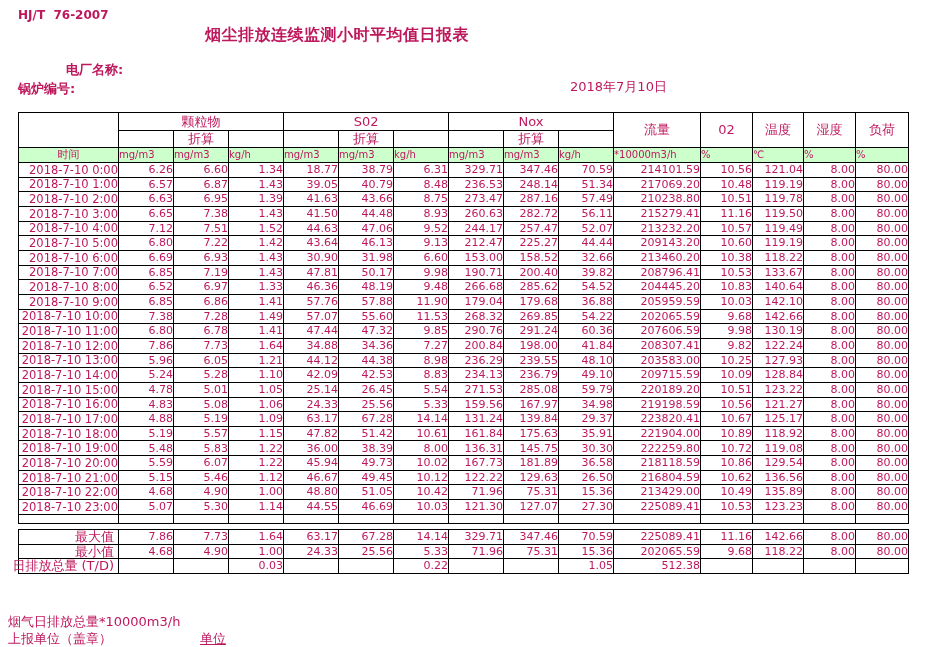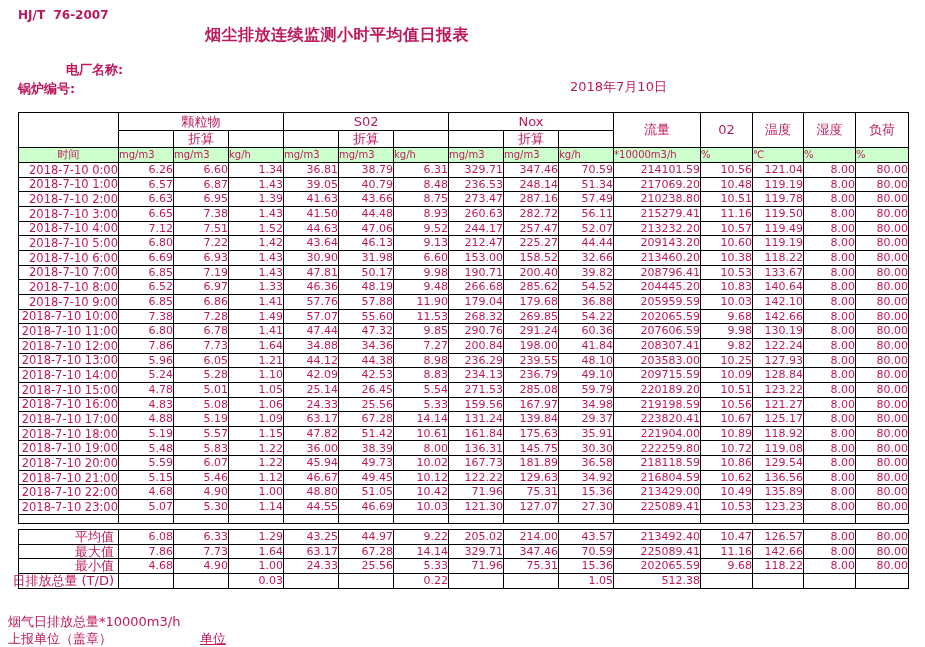--- a/index.html
+++ b/index.html
@@ -104,21 +104,21 @@
         <td class="unit">%</td>
         <td class="unit">%</td>
       </tr>
     </thead>
     <tbody id="data-body">
         <tr class="data-row">
           <td class="time-cell">2018-7-10 0:00</td>
           <td class="value-cell">6.26</td>
           <td class="value-cell">6.60</td>
           <td class="value-cell">1.34</td>
-          <td class="value-cell">36.81</td>
+          <td class="value-cell">18.77</td>
           <td class="value-cell">38.79</td>
           <td class="value-cell">6.31</td>
           <td class="value-cell">329.71</td>
           <td class="value-cell">347.46</td>
           <td class="value-cell">70.59</td>
           <td class="value-cell">214101.59</td>
           <td class="value-cell">10.56</td>
           <td class="value-cell">121.04</td>
           <td class="value-cell">8.00</td>
           <td class="value-cell">80.00</td>
@@ -466,21 +466,21 @@
         <tr class="data-row">
           <td class="time-cell">2018-7-10 21:00</td>
           <td class="value-cell">5.15</td>
           <td class="value-cell">5.46</td>
           <td class="value-cell">1.12</td>
           <td class="value-cell">46.67</td>
           <td class="value-cell">49.45</td>
           <td class="value-cell">10.12</td>
           <td class="value-cell">122.22</td>
           <td class="value-cell">129.63</td>
-          <td class="value-cell">34.92</td>
+          <td class="value-cell">26.50</td>
           <td class="value-cell">216804.59</td>
           <td class="value-cell">10.62</td>
           <td class="value-cell">136.56</td>
           <td class="value-cell">8.00</td>
           <td class="value-cell">80.00</td>
         </tr>
         <tr class="data-row">
           <td class="time-cell">2018-7-10 22:00</td>
           <td class="value-cell">4.68</td>
           <td class="value-cell">4.90</td>
@@ -546,39 +546,20 @@
       <col style="width:55px">
         <col style="width:55px">
         <col style="width:55px">
       <col style="width:87px">
       <col style="width:52px">
         <col style="width:51px">
         <col style="width:52px">
         <col style="width:53px">
     </colgroup>
     <tbody id="summary-body">
-        <tr class="sum-row">
-          <td class="sum-label">
-            <span>平均值</span>
-          </td>
-          <td class="value-cell">6.08</td>
-          <td class="value-cell">6.33</td>
-          <td class="value-cell">1.29</td>
-          <td class="value-cell">43.25</td>
-          <td class="value-cell">44.97</td>
-          <td class="value-cell">9.22</td>
-          <td class="value-cell">205.02</td>
-          <td class="value-cell">214.00</td>
-          <td class="value-cell">43.57</td>
-          <td class="value-cell">213492.40</td>
-          <td class="value-cell">10.47</td>
-          <td class="value-cell">126.57</td>
-          <td class="value-cell">8.00</td>
-          <td class="value-cell">80.00</td>
-        </tr>
         <tr class="sum-row">
           <td class="sum-label">
             <span>最大值</span>
           </td>
           <td class="value-cell">7.86</td>
           <td class="value-cell">7.73</td>
           <td class="value-cell">1.64</td>
           <td class="value-cell">63.17</td>
           <td class="value-cell">67.28</td>
           <td class="value-cell">14.14</td>

